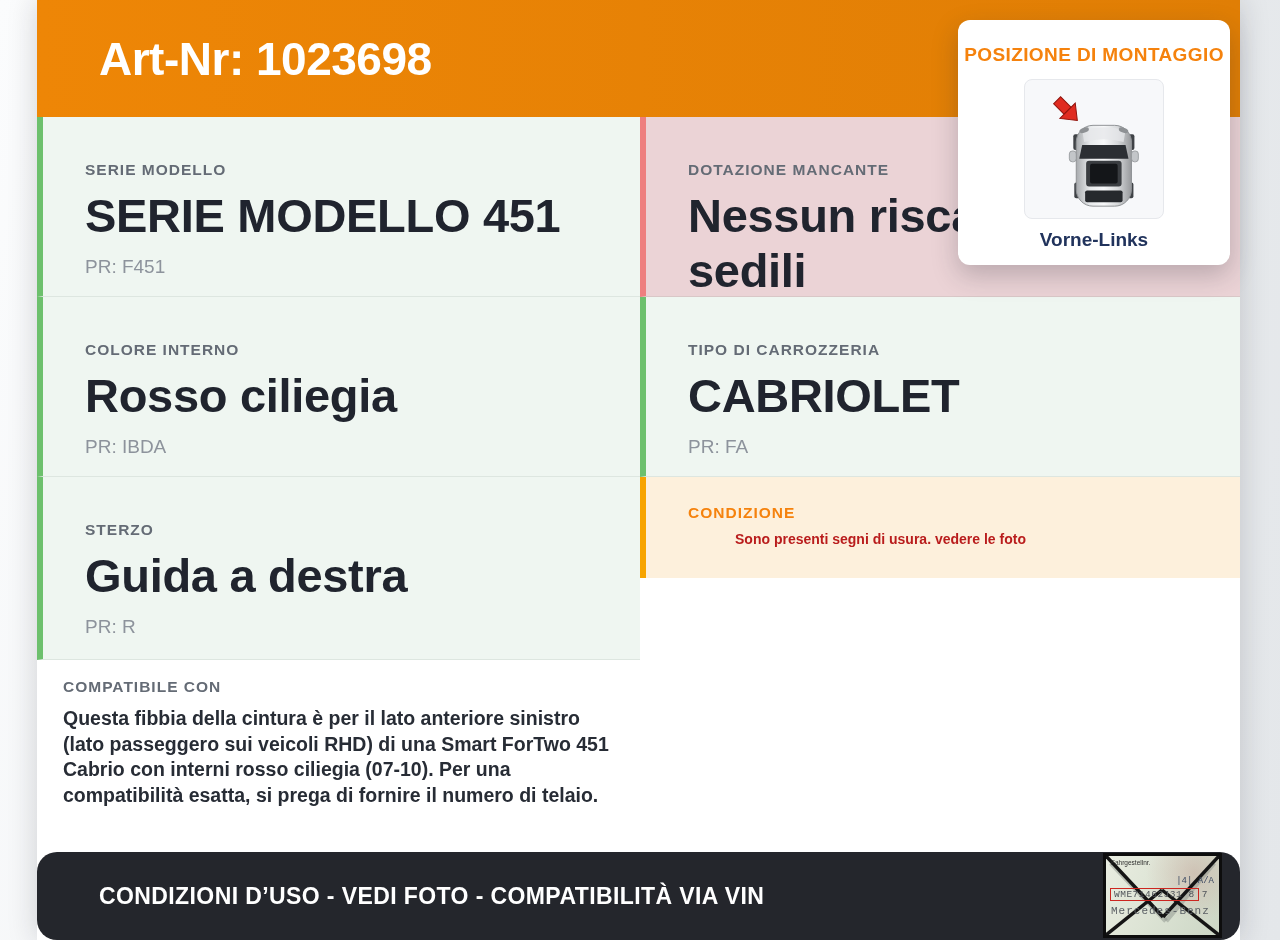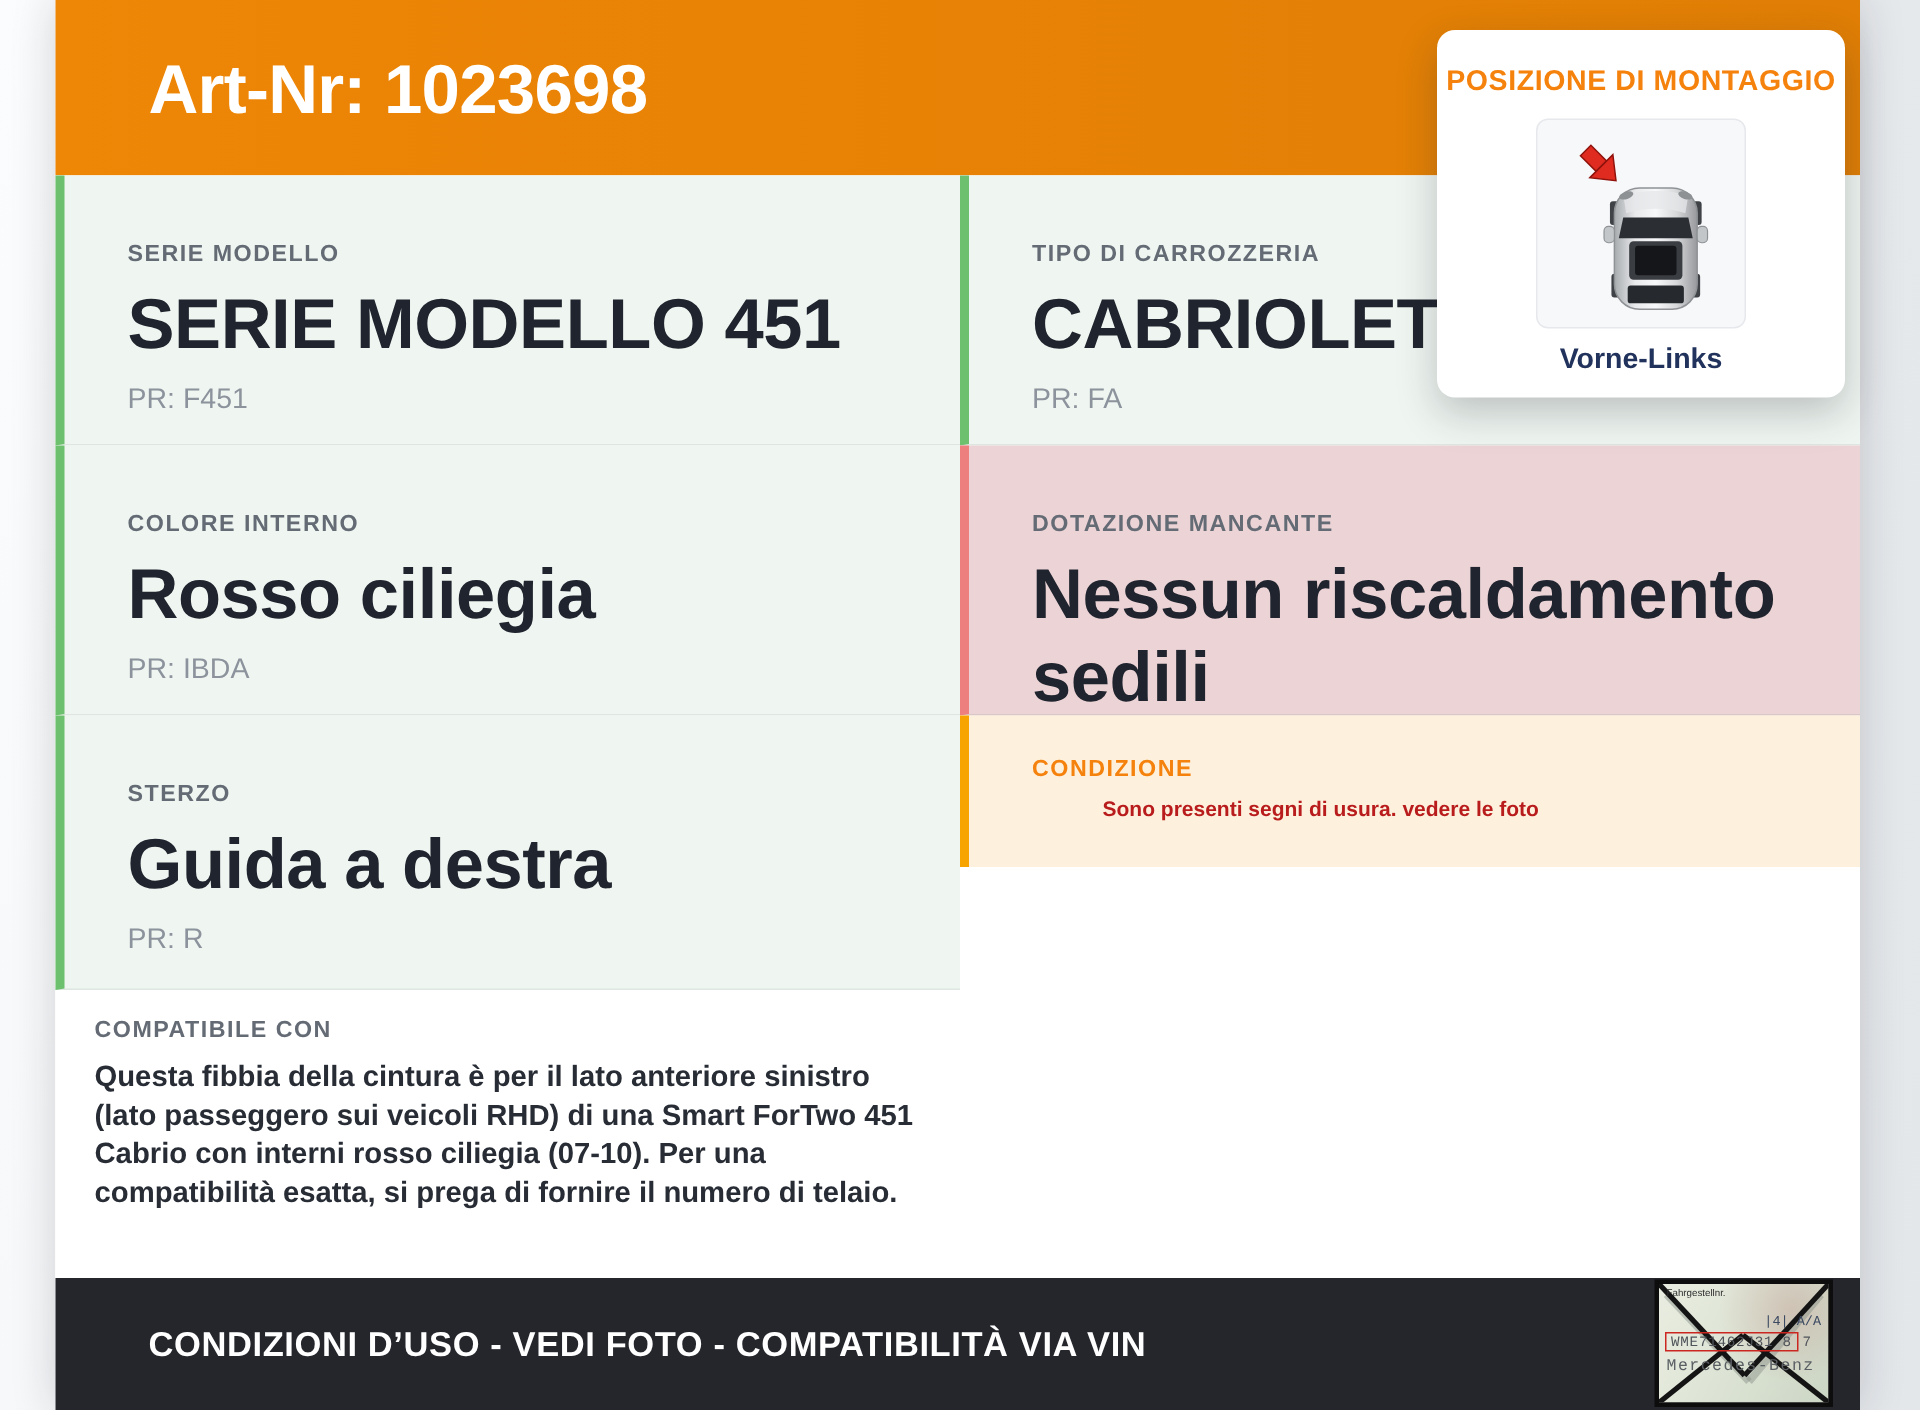--- a/index.html
+++ b/index.html
@@ -53,21 +53,21 @@
   .cell-pr { margin-top:13px; font-size:19px; color:#8d939c; }
   .cond-text { margin-top:9px; font-size:14px; font-weight:600; color:#b91c1c;margin-left:47px; }
   .filler { flex:1; background:#fff; }
 
   .compat { background:#fff; padding:18px 20px 0 26px; flex:1; }
   .compat-text { margin-top:10px; font-size:19.5px; line-height:25.5px; font-weight:600; color:#272c35; max-width:592px; }
 
   
   .foot {
     position:relative; height:88px; background:var(--footer-bg,#24262c);
-    display:flex; align-items:center; padding-left:62px;
+    display:flex; align-items:center; padding-left:62px;border-radius:20px;
   }
   .foot-text { color:#fff; font-size:23px; font-weight:700; letter-spacing:.4px; }
 
   
   .vin {
     position:absolute; top:1px; right:18px; width:119px; height:85px;
     border:3px solid #0d0d0d;
     background:
       radial-gradient(circle at 78% 22%, rgba(190,140,130,.35), rgba(190,140,130,0) 45%),
       linear-gradient(115deg,#e9ede1 0%,#dde4d5 45%,#ccd6c5 100%);
@@ -144,29 +144,29 @@
         <div class="cell-label">STERZO</div>
         <h2 class="cell-value">Guida a destra</h2>
         <div class="cell-pr">PR: R</div>
       </section>
       <section class="compat">
         <div class="cell-label">COMPATIBILE CON</div>
         <p class="compat-text">Questa fibbia della cintura è per il lato anteriore sinistro (lato passeggero sui veicoli RHD) di una Smart ForTwo 451 Cabrio con interni rosso ciliegia (07-10). Per una compatibilità esatta, si prega di fornire il numero di telaio.</p>
       </section>
     </div>
     <div class="col col-right">
+      <section class="cell red h180 sep">
+        <div class="cell-label">DOTAZIONE MANCANTE</div>
+        <h2 class="cell-value">Nessun riscaldamento sedili</h2>
+        <div class="cell-pr">PR: none</div>
+      </section>
       <section class="cell green h180 sep">
         <div class="cell-label">TIPO DI CARROZZERIA</div>
         <h2 class="cell-value">CABRIOLET</h2>
         <div class="cell-pr">PR: FA</div>
-      </section>
-      <section class="cell red h180 sep">
-        <div class="cell-label">DOTAZIONE MANCANTE</div>
-        <h2 class="cell-value">Nessun riscaldamento sedili</h2>
-        <div class="cell-pr">PR: none</div>
       </section>
       <section class="cell amber h101">
         <div class="cell-label orange">CONDIZIONE</div>
         <div class="cond-text">Sono presenti segni di usura. vedere le foto</div>
       </section>
       <div class="filler"></div>
     </div>
   </div>
 
   <div class="foot">

